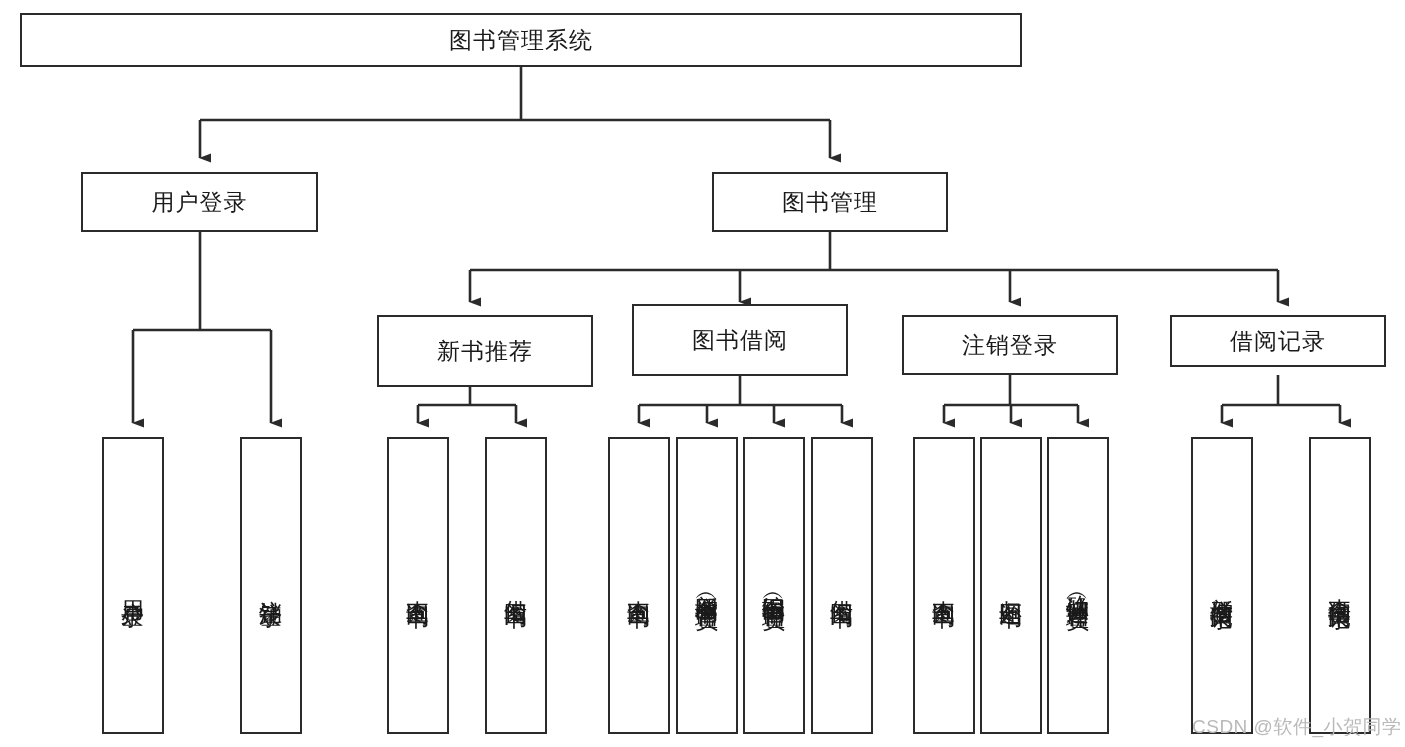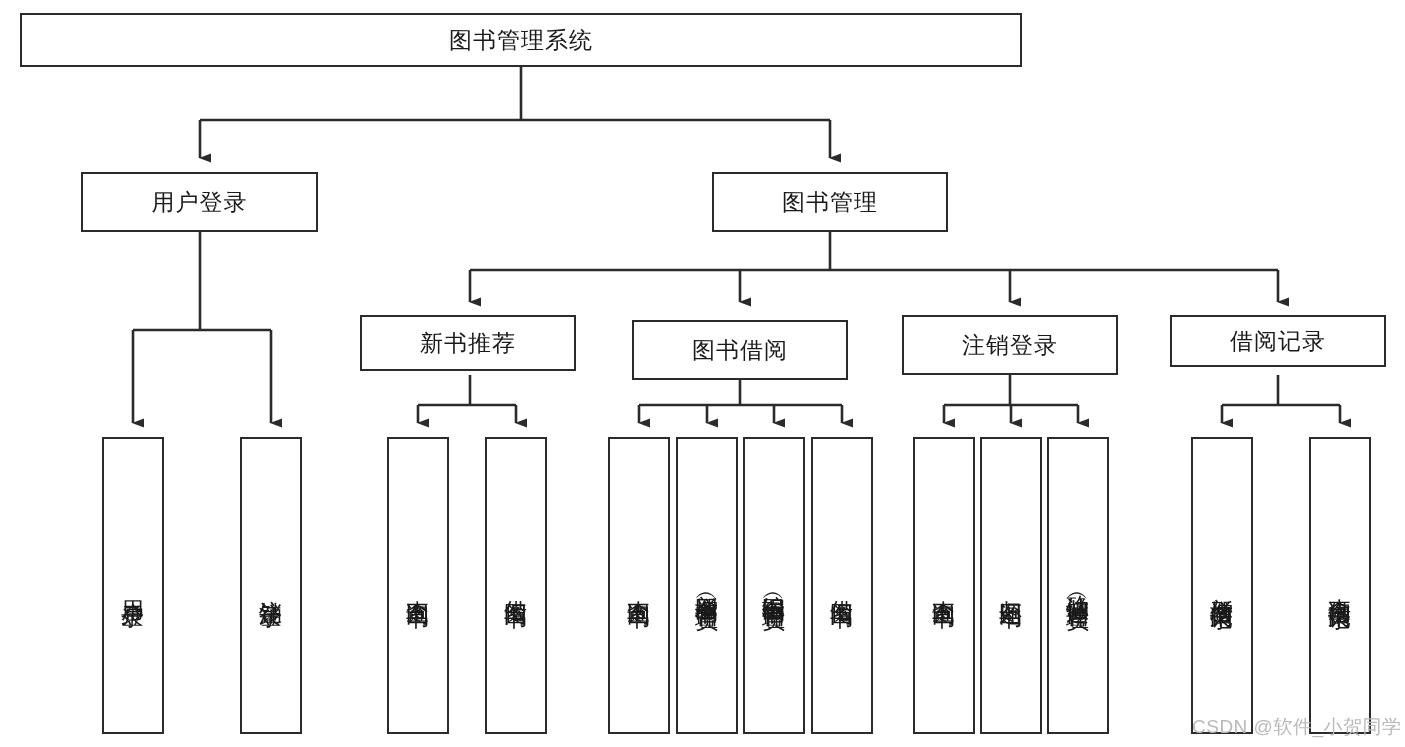--- a/index.html
+++ b/index.html
@@ -126,25 +126,25 @@
   </div>
 
   <div class="node" style="left:81px; top:172px; width:237px; height:60px;">
     <span class="node-label">用户登录</span>
   </div>
 
   <div class="node" style="left:712px; top:172px; width:236px; height:60px;">
     <span class="node-label">图书管理</span>
   </div>
 
-  <div class="node" style="left:360px; top:315px; width:216px; height:56px;">
+  <div class="node" style="left:377px; top:315px; width:216px; height:72px;">
     <span class="node-label">新书推荐</span>
   </div>
 
-  <div class="node" style="left:632px; top:320px; width:216px; height:60px;">
+  <div class="node" style="left:632px; top:304px; width:216px; height:72px;">
     <span class="node-label">图书借阅</span>
   </div>
 
   <div class="node" style="left:902px; top:315px; width:216px; height:60px;">
     <span class="node-label">注销登录</span>
   </div>
 
   <div class="node" style="left:1170px; top:315px; width:216px; height:52px;">
     <span class="node-label">借阅记录</span>
   </div>

